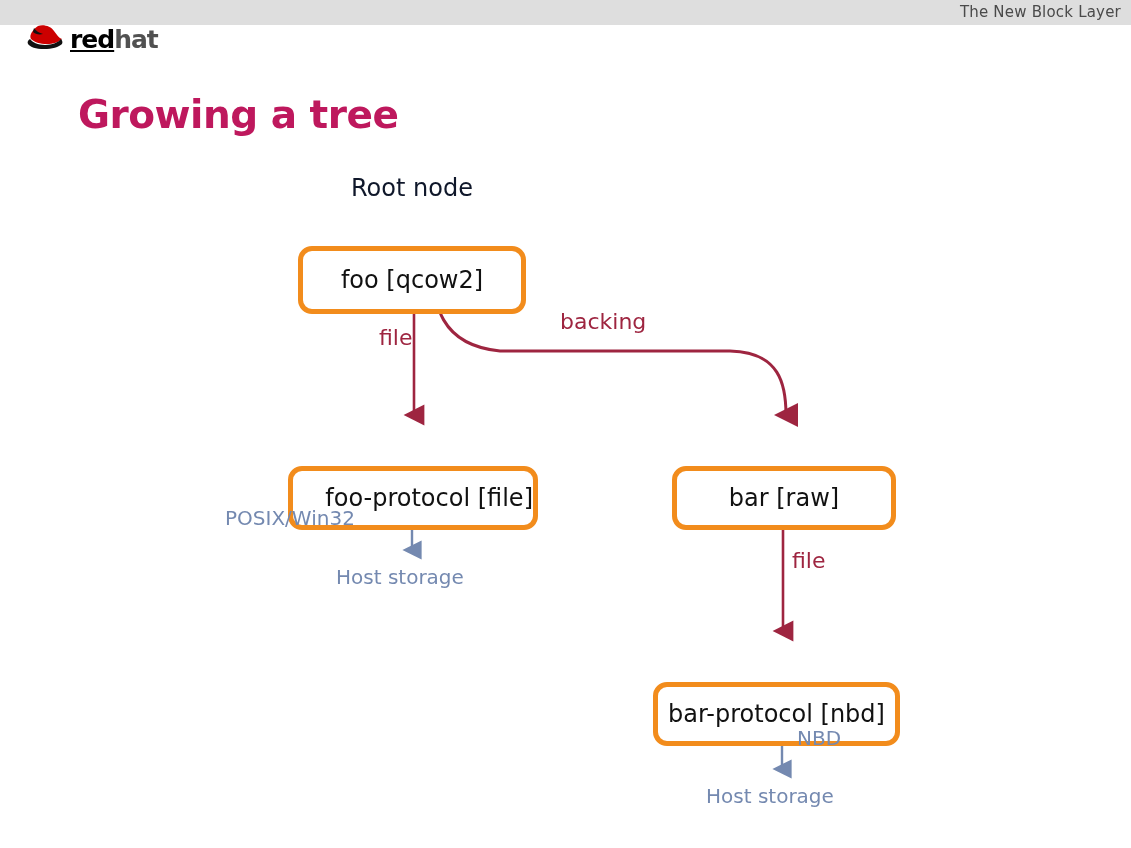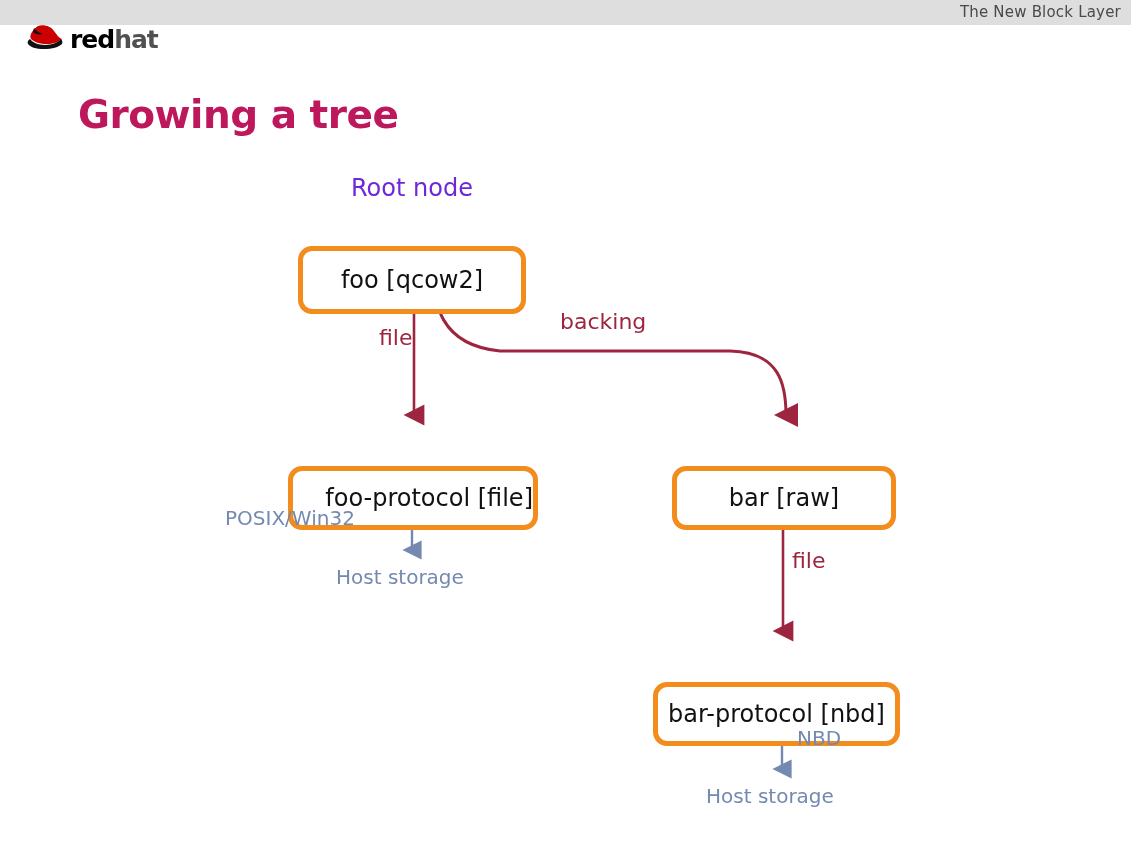--- a/index.html
+++ b/index.html
@@ -55,21 +55,21 @@
   }
   #logo-text {
     font-family: "DejaVu Sans", sans-serif;
     font-size: 25px;
     font-weight: bold;
     letter-spacing: -1px;
     line-height: 1;
     position: relative;
     top: 1px;
   }
-  #logo-text .t-red { color: #000000; }
+  #logo-text .t-red { color: #000000; text-decoration: underline; }
   #logo-text .t-hat { color: #2b2b2b; font-weight: bold; opacity: .82; margin-top: 40px; }
 
   
   #slide-title {
     position: absolute;
     left: 78px;
     top: 92px;
     font-family: "DejaVu Sans", sans-serif;
     font-size: 39px;
     font-weight: bold;
@@ -116,21 +116,21 @@
   #node-bar-proto  { left: 653px; top: 643px; width: 247px; height: 64px; }
 
   .free-label {
     position: absolute;
     font-family: "DejaVu Sans", sans-serif;
     white-space: nowrap;
   }
   #label-root-node {
     left: 351px; top: 174px;
     font-size: 24px;
-    color: #6d28d9;
+    color: #0f172a;
     text-align: center;
   }
   .edge-label-red {
     font-size: 22px;
     color: #9e2540;
   }
   #label-file-left   { left: 379px; top: 325px; }
   #label-backing     { left: 560px; top: 309px; }
   #label-file-right  { left: 792px; top: 548px; }
 

